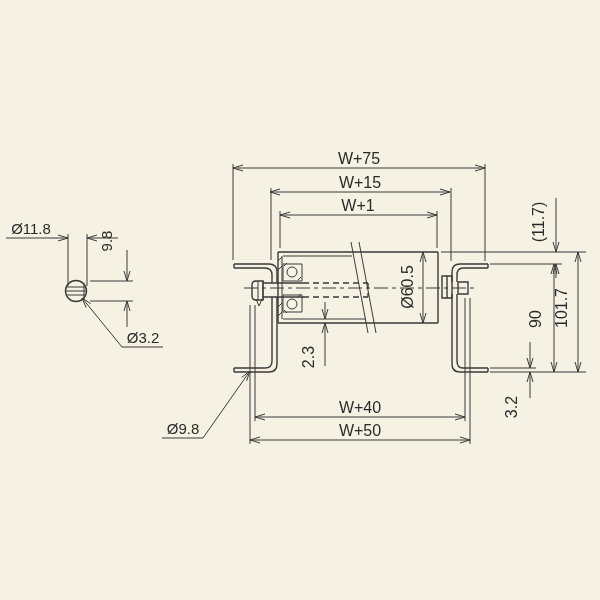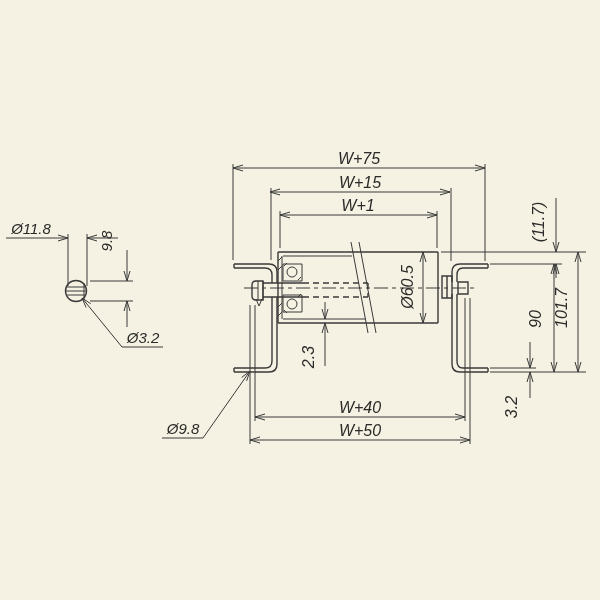--- a/index.html
+++ b/index.html
@@ -1,17 +1,17 @@
 <!DOCTYPE html>
 <html><head>
 <meta charset="utf-8">
 <style>
   html,body{margin:0;padding:0;}
   body{width:600px;height:600px;overflow:hidden;font-family:"Liberation Sans",sans-serif;}
-  #stage{width:600px;height:600px;position:relative;font-style:italic;}
+  #stage{width:600px;height:600px;position:relative;}
   svg{display:block;}
   .dl{stroke:#3a3a38;stroke-width:1;fill:none;}           
   .ol{stroke:#3a3a38;stroke-width:1.4;fill:none;}         
   .tl{stroke:#3a3a38;stroke-width:1;fill:none;}           
   .lbl{fill:#2a2a28;font-size:16px;font-family:"Liberation Sans",sans-serif;}
   .lblS{fill:#2a2a28;font-size:15px;font-family:"Liberation Sans",sans-serif;}
 </style>
 </head>
 <body>
 

